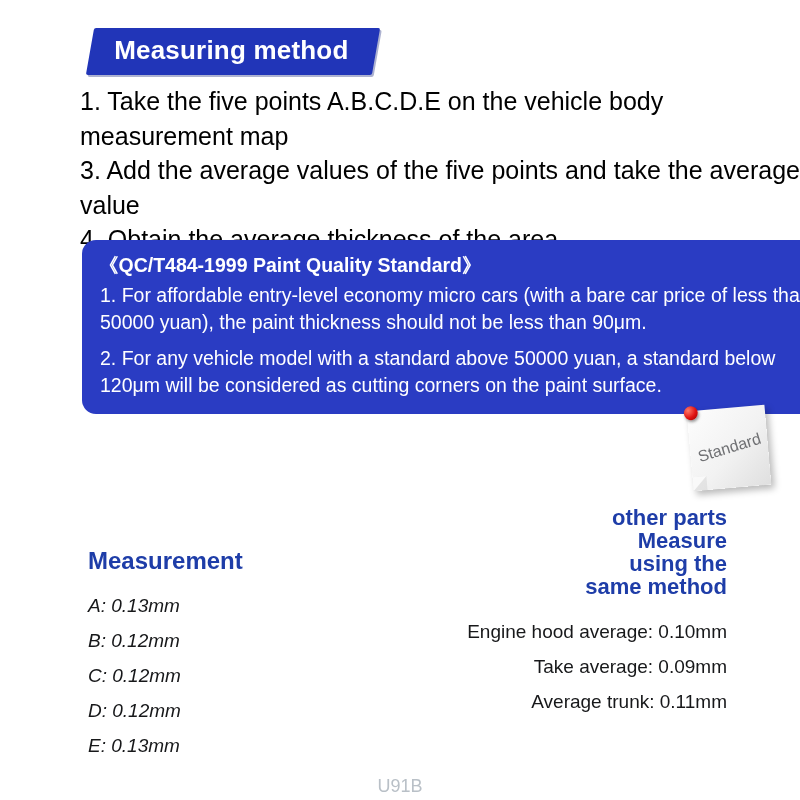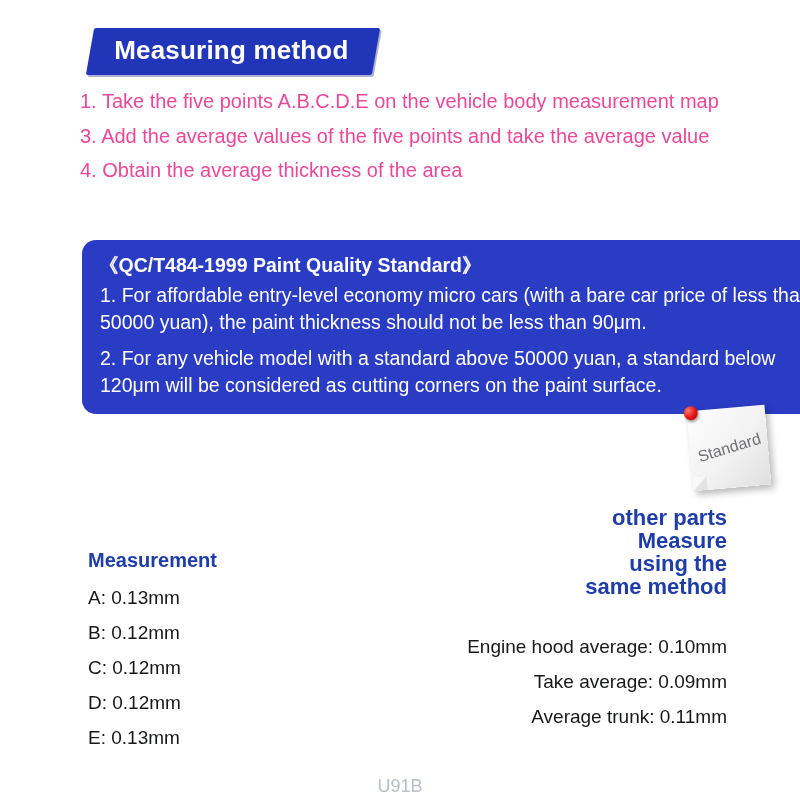--- a/index.html
+++ b/index.html
@@ -16,21 +16,21 @@
     transform:skewX(-10deg);
     padding:7px 28px 9px 24px;border-radius:2px;
     box-shadow:2px 2px 0 rgba(20,35,120,.35);
   }
   .banner-text{
     display:inline-block;transform:skewX(10deg);
     color:#ffffff;font-weight:bold;font-size:26px;letter-spacing:.2px;
   }
   
   .steps{position:absolute;left:80px;top:84px;}
-  .step{font-size:20px;line-height:34.5px;color:#ec4899;}
+  .step{font-size:25px;line-height:34.5px;color:#000000;}
   
   .panel{
     position:absolute;left:82px;top:240px;width:764px;box-sizing:border-box;
     background:#2a3cc3;border-radius:14px;color:#ffffff;
     padding:12px 17px 14px 17px;
     font-size:19.5px;line-height:27px;
   }
   .panel-title{font-weight:bold;margin:0 0 3px 0;}
   .panel-para{margin:1px;}
   .panel-para + .panel-para{margin-top:9px;}
@@ -52,26 +52,26 @@
     color:#6f7073;font-size:16px;
   }
   .pin{
     position:absolute;left:-3px;top:-5px;width:14px;height:14px;border-radius:50%;
     background:radial-gradient(circle at 32% 30%, #ff7a6a 0%, #e01212 55%, #8e0606 100%);
     box-shadow:1px 2px 3px rgba(0,0,0,.4);
   }
   
   .left-col{position:absolute;left:88px;top:545px;}
   .col-heading{color:#1e3da8;font-weight:bold;}
-  .left-col .col-heading{font-size:20px;line-height:31px;text-align:left;}
-  .left-col .items{margin-top:4px;}
+  .left-col .col-heading{font-size:24px;line-height:31px;text-align:left;}
+  .left-col .items{margin-top:12px;font-style:italic;}
   .items .item{font-size:19px;line-height:35px;color:#17181a;}
   .right-col{position:absolute;right:73px;top:506px;text-align:right;}
   .right-col .col-heading{font-size:22px;line-height:23px;}
-  .right-col .items{margin-top:31px;}
+  .right-col .items{margin-top:16px;}
   
   .watermark{
     position:absolute;left:50%;bottom:3px;transform:translateX(-50%);
     color:#b9c0c7;font-size:18px;
   }
 </style>
 </head>
 <body>
 
 <div>

